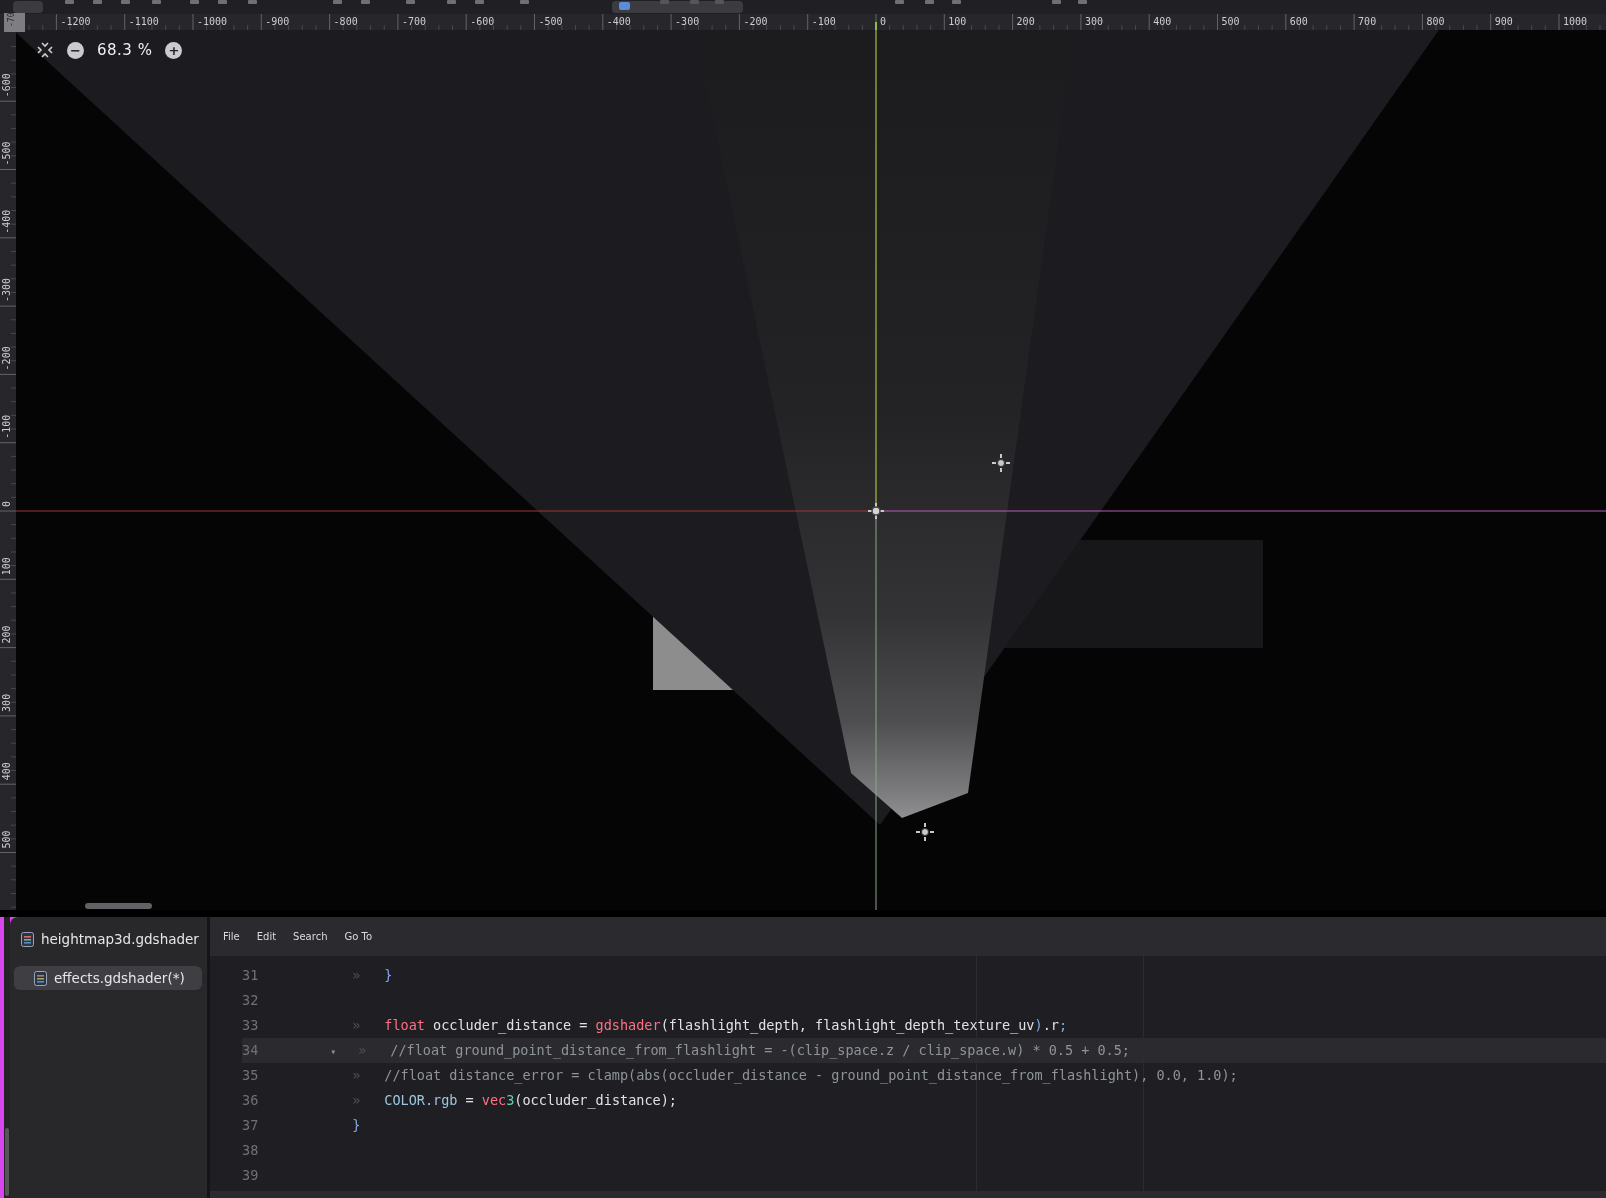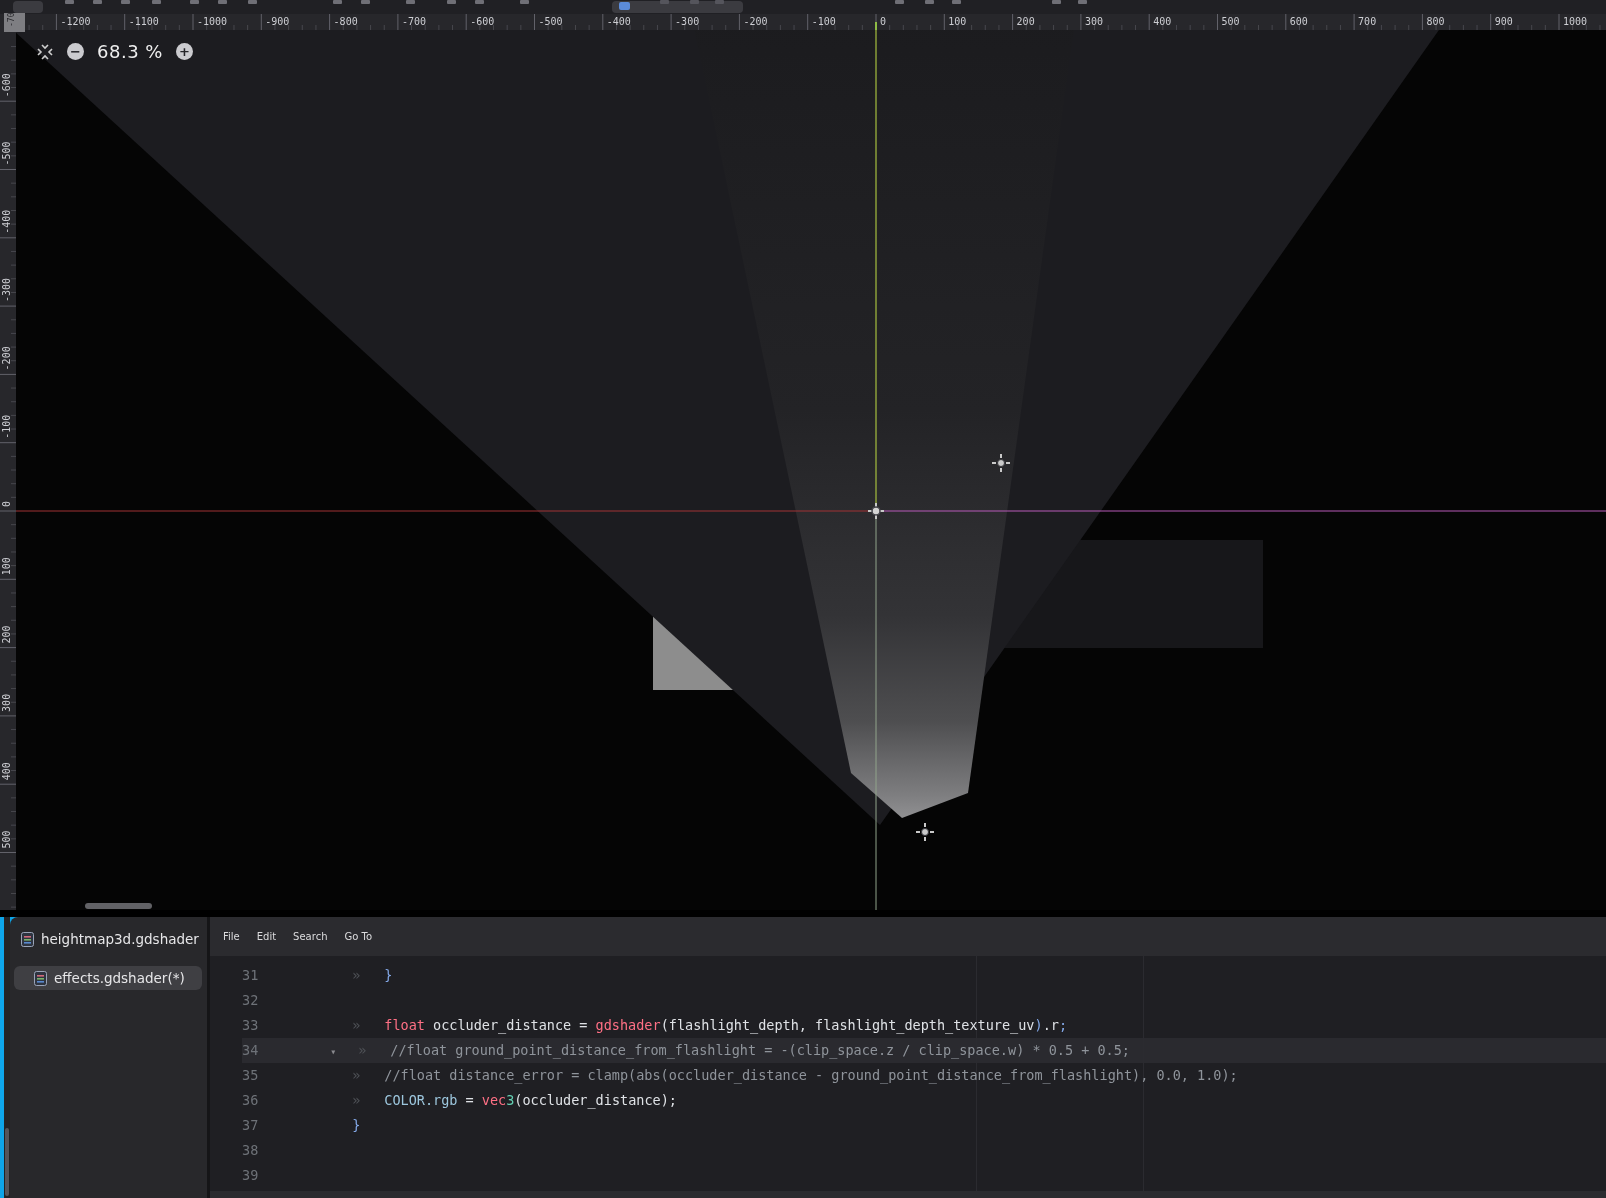--- a/index.html
+++ b/index.html
@@ -15,24 +15,24 @@
   #vruler{position:absolute;left:0;top:14px;}
   #corner{position:absolute;left:4px;top:13px;width:21px;height:19px;background:#7e7e82;overflow:hidden;}
   #corner span{position:absolute;left:3px;top:14px;font:8px "DejaVu Sans Mono",monospace;color:#26262a;
                transform:rotate(-90deg);transform-origin:0 0;white-space:nowrap;}
   
   #scene{position:absolute;left:16px;top:30px;}
   
   #zoomctl{position:absolute;left:36px;top:41px;display:flex;align-items:center;gap:13px;}
   .zbtn{width:17px;height:17px;border-radius:50%;background:#cbcbcf;color:#242428;display:flex;
         align-items:center;justify-content:center;font:bold 13px "DejaVu Sans",sans-serif;line-height:1;}
-  #zoomlabel{color:#efefef;font-size:18px;letter-spacing:.5px;}
+  #zoomlabel{color:#efefef;font-size:15px;letter-spacing:.5px;}
   #hscroll{position:absolute;left:85px;top:903px;width:67px;height:6px;border-radius:3px;background:#626266;}
   
-  #panel{position:absolute;left:0;top:917px;width:1606px;height:281px;background:#0ea5e9;}
+  #panel{position:absolute;left:0;top:917px;width:1606px;height:281px;background:#d946ef;}
   #splitter{position:absolute;left:4px;top:0;width:6px;height:281px;background:#232325;}
   #splitthumb{position:absolute;left:5px;top:211px;width:4px;height:68px;background:#55555a;border-radius:2px;}
   #filelist{position:absolute;left:10px;top:0;width:197px;height:281px;background:#28282b;border-radius:8px 0 0 0;}
   .fitem{position:absolute;left:4px;width:188px;height:24px;display:flex;align-items:center;gap:7px;
          padding-left:7px;box-sizing:border-box;border-radius:6px;color:#e6e6e8;font-size:13.5px;}
   .fitem.sel{background:#3f3f43;}
   #divider{position:absolute;left:207px;top:0;width:3px;height:281px;background:#151517;}
   #editor{position:absolute;left:210px;top:0;width:1396px;height:281px;background:#1f1f23;}
   #menubar{position:absolute;left:0;top:0;width:1396px;height:39px;background:#2b2b2f;display:flex;
            align-items:center;gap:17px;padding-left:13px;box-sizing:border-box;}

